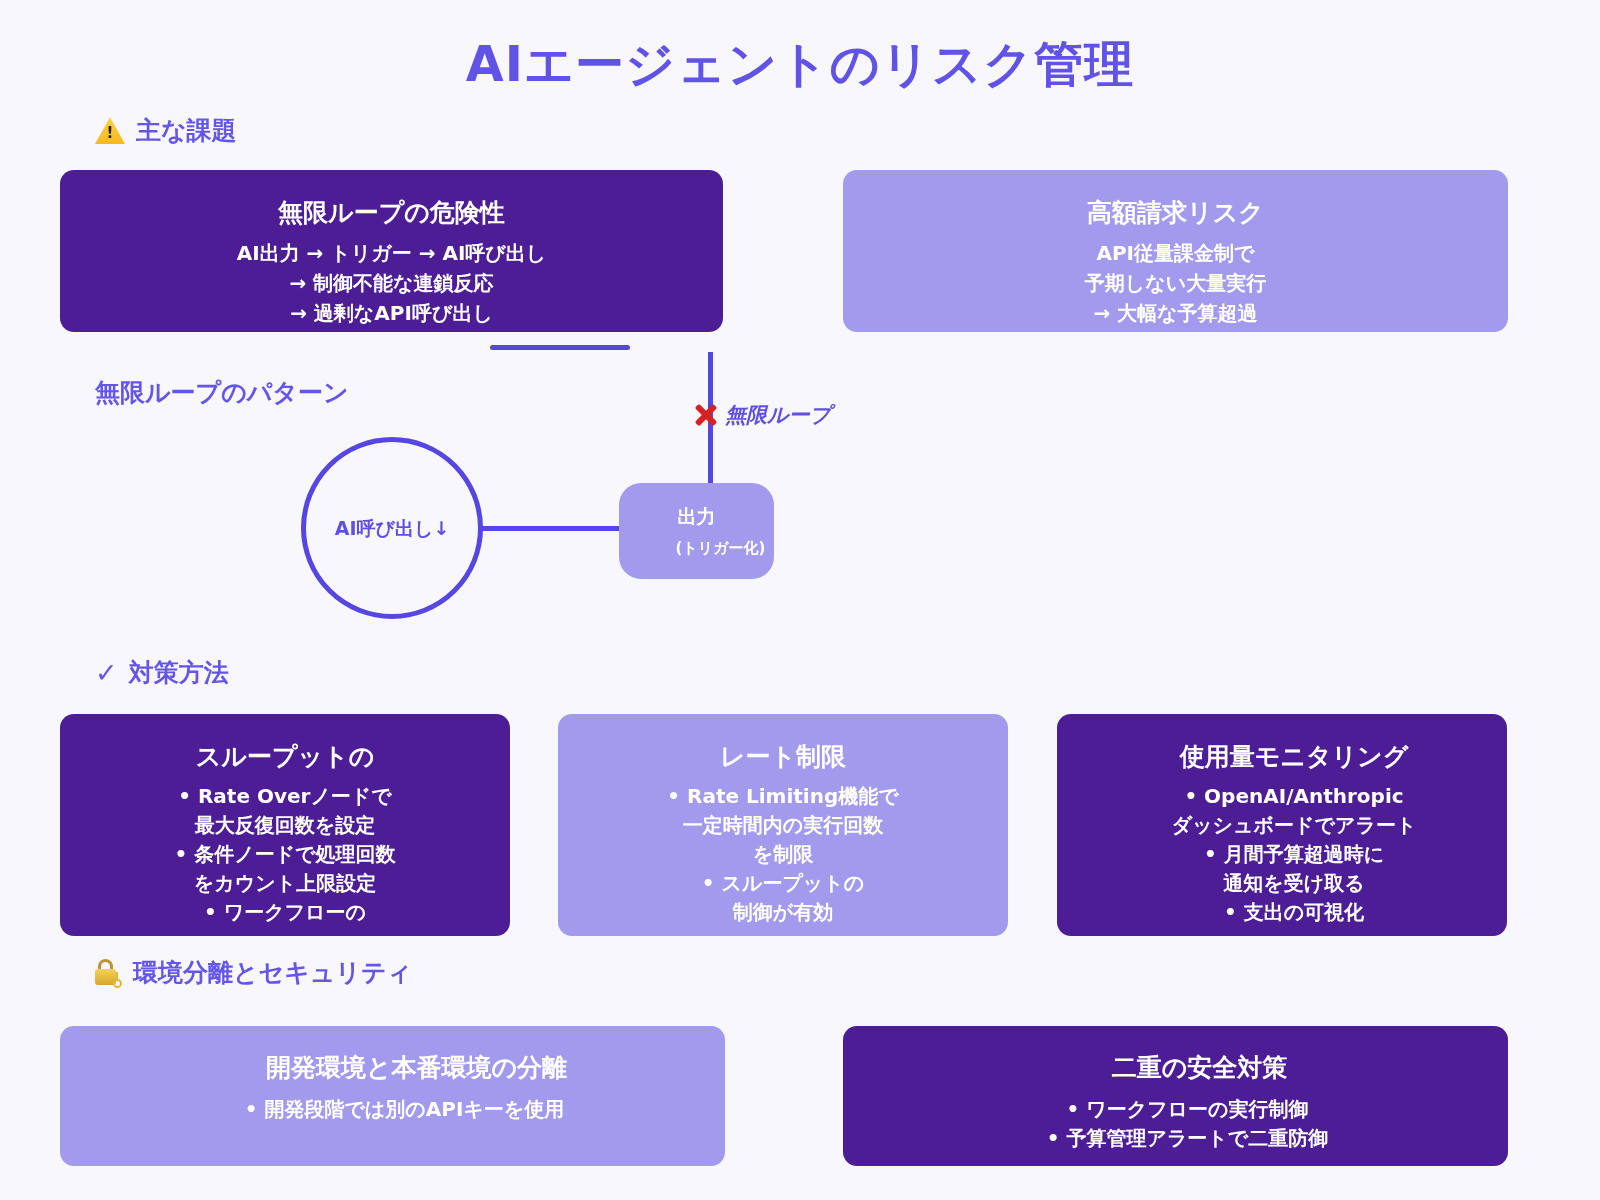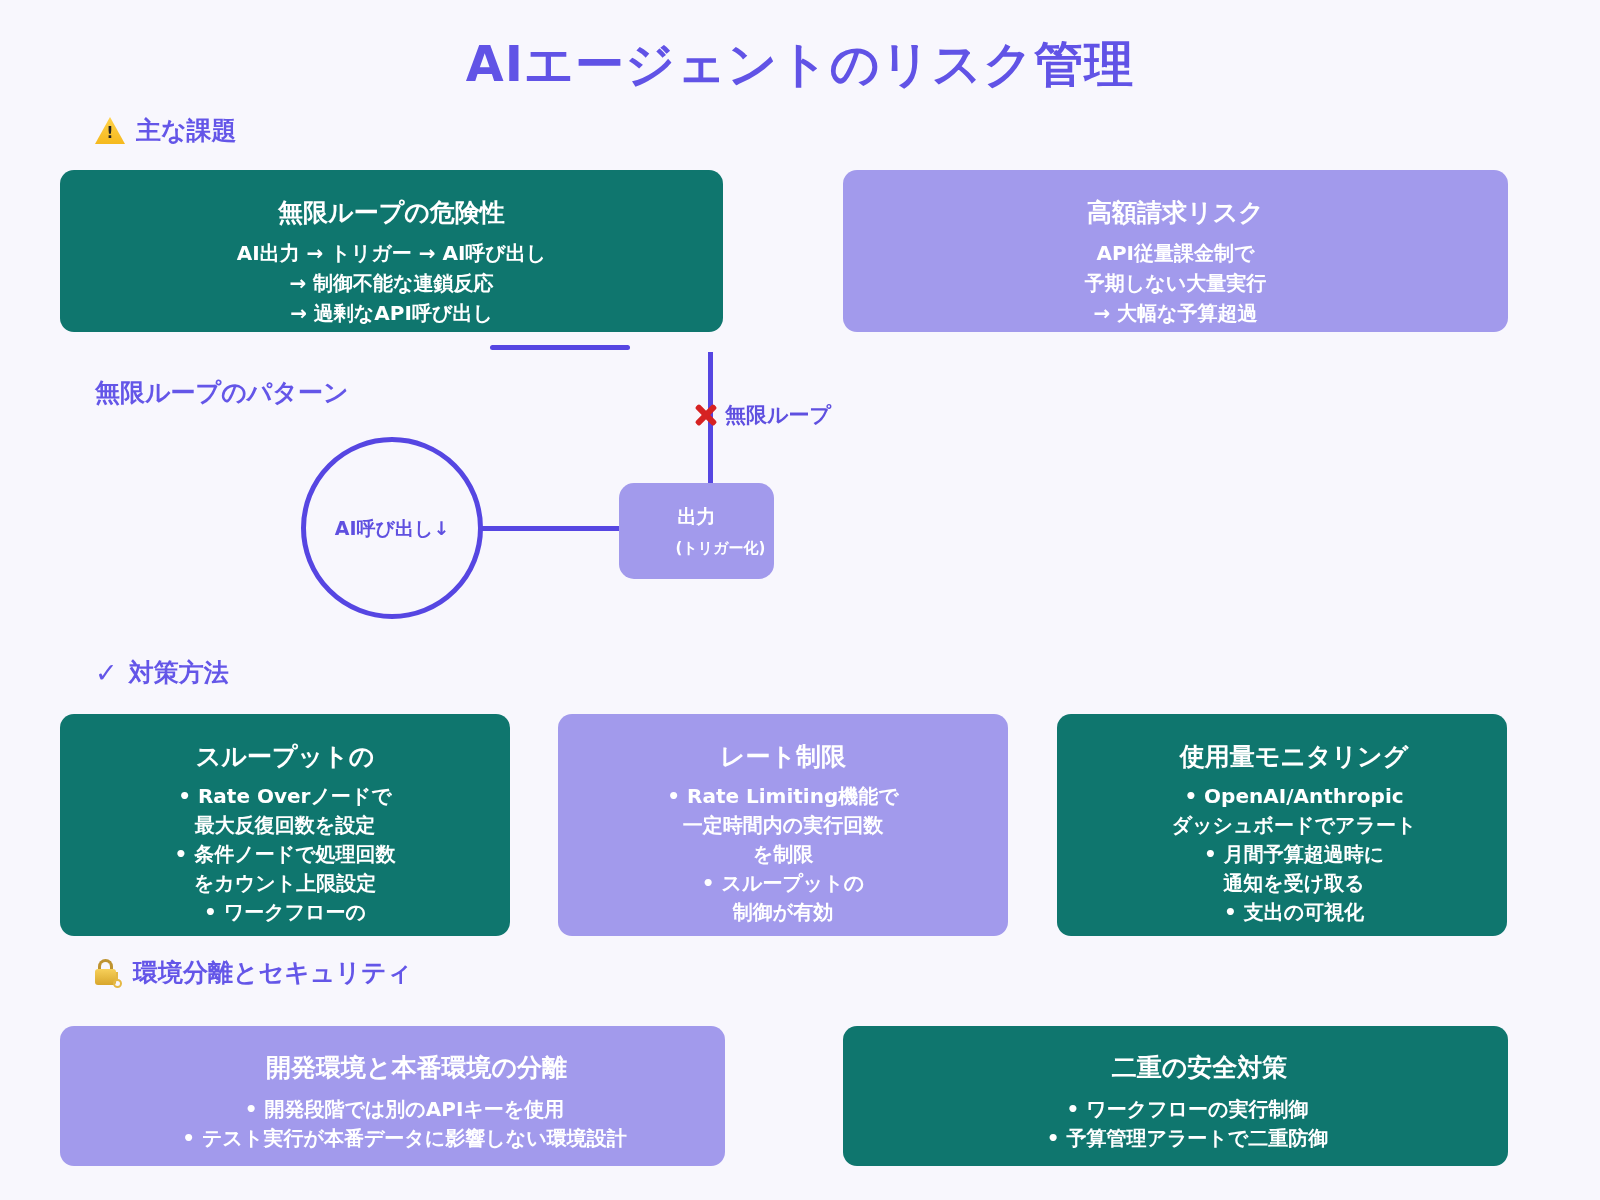--- a/index.html
+++ b/index.html
@@ -48,21 +48,21 @@
   }
   .lock-icon .keystem {
     position:absolute; right:4px; bottom:6px; width:2px; height:8px;
     background:#E5B844;
   }
   
   .box {
     position:absolute; border-radius:14px; color:#FFFFFF; text-align:center;
     overflow:hidden;
   }
-  .box.dark  { background:#0f766e; }
+  .box.dark  { background:#4c1d95; }
   .box.light { background:#A29AEC; }
   .box .box-title { margin-top:26px; font-size:25px; }
   .box .box-lines { margin-top:9px; font-size:20px; line-height:30px; }
   .row2 .box-lines { line-height:29px; }
   .row3 .box-title { margin-top:25px;padding-left:48px; }
   .row3 .box-lines { margin-top:11px; line-height:29px;margin-left:24px; }
   
   .stub-line {
     position:absolute; left:490px; top:345px; width:140px; height:5px;
     background:#5646E2; border-radius:3px;
@@ -76,37 +76,37 @@
     background:#5646E2;
   }
   .loop-circle {
     position:absolute; left:301px; top:437px; width:182px; height:182px;
     border:5px solid #5646E2; border-radius:50%;
     display:flex; flex-direction:row; align-items:center; justify-content:center;
     color:#5F50E0; font-size:19px; line-height:33px; text-align:center;
   }
   .output-node {
     position:absolute; left:619px; top:483px; width:155px; height:96px;
-    background:#A29AEC; border-radius:15px; color:#FFFFFF; text-align:center;
+    background:#A29AEC; border-radius:22px; color:#FFFFFF; text-align:center;
     z-index:2;
   }
   .output-node .out-title { margin-top:21px; font-size:19px; }
   .output-node .out-sub { margin-top:9px; font-size:15px;padding-left:48px; }
   .loop-label {
     position:absolute; left:694px; top:401px; display:flex; align-items:center; gap:7px;
     z-index:3;
   }
   .x-icon { position:relative; width:24px; height:24px; flex:0 0 auto; }
   .x-icon .bar {
     position:absolute; left:-1px; top:9px; width:26px; height:6px;
     background:#D62222; border-radius:2px;
   }
   .x-icon .bar.a { transform:rotate(45deg); }
   .x-icon .bar.b { transform:rotate(-45deg); }
-  .loop-label .loop-text { font-size:21px; color:#5F50E0; }
+  .loop-label .loop-text { font-size:21px; color:#5F50E0;font-style:italic; }
 </style>
 </head>
 <body>
 
 <div class="page-title">AIエージェントのリスク管理</div>
 
 <div class="section-header" style="left:95px; top:114px;">
   <span class="warning-icon">
     <span class="tri"></span>
       <span class="excl">!</span>
@@ -204,21 +204,20 @@
       <span class="keystem"></span>
       <span class="keyring"></span>
   </span>
   <span>環境分離とセキュリティ</span>
 </div>
 
 <div class="box light row3" style="left:60px; top:1026px; width:665px; height:140px;">
   <div class="box-title">開発環境と本番環境の分離</div>
   <div class="box-lines">
     <div>• 開発段階では別のAPIキーを使用</div>
-    <div>• テスト実行が本番データに影響しない環境設計</div>
   </div>
 </div>
 
 <div class="box dark row3" style="left:843px; top:1026px; width:665px; height:140px;">
   <div class="box-title">二重の安全対策</div>
   <div class="box-lines">
     <div>• ワークフローの実行制御</div>
     <div>• 予算管理アラートで二重防御</div>
   </div>
 </div>

